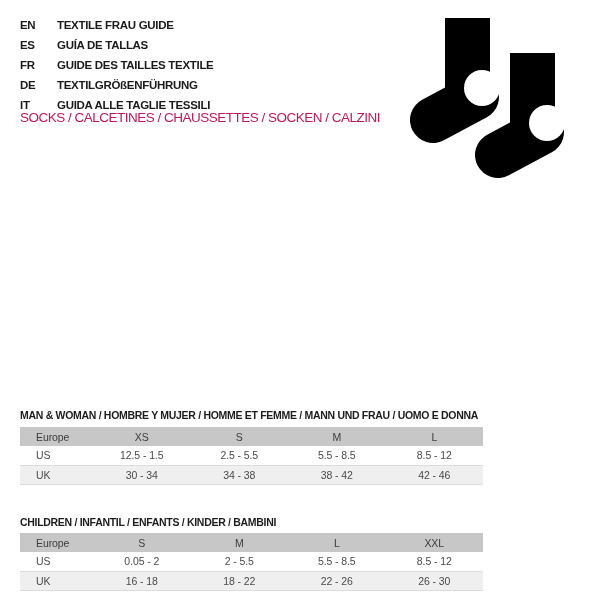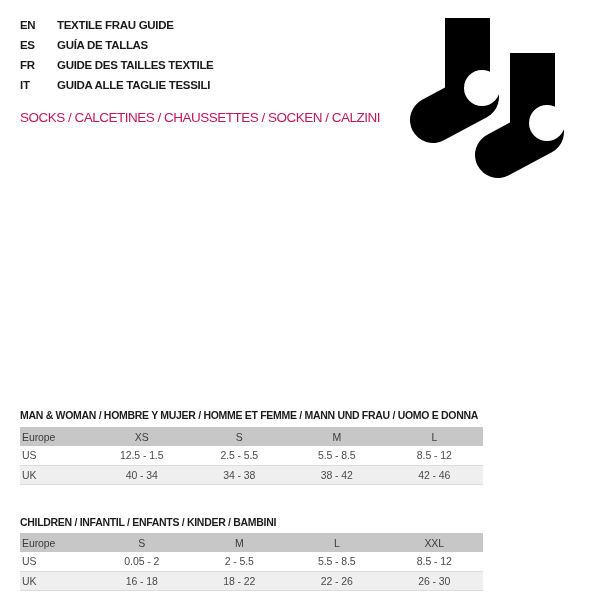--- a/index.html
+++ b/index.html
@@ -46,37 +46,41 @@
 
   .size-table th, .size-table td {
     font-weight:normal; height:19px; padding:0;
     text-align:center; color:#4a4a4a; letter-spacing:-0.1px;
     overflow:hidden; white-space:nowrap;
   }
   .size-table thead tr { background:#c7c7c7; }
   .size-table thead th { color:#3c3c3c; }
   .size-table tbody tr { border-bottom:1px solid #dcdcdc; background:#ffffff;margin-left:36px; }
   .size-table tbody tr.alt { background:#efefef; }
-  .size-table .c0 { width:73px; text-align:left; padding-left:2px; }
+  .size-table .c0 { width:73px; text-align:left; padding-left:16px; }
 </style>
 </head>
 <body>
 
 <div class="lang-list">
   <div class="lang-row">
     <span class="lang-code">EN</span>
     <span class="lang-label">TEXTILE FRAU GUIDE</span>
   </div>
   <div class="lang-row">
     <span class="lang-code">ES</span>
     <span class="lang-label">GUÍA DE TALLAS</span>
   </div>
   <div class="lang-row">
     <span class="lang-code">FR</span>
     <span class="lang-label">GUIDE DES TAILLES TEXTILE</span>
+  </div>
+  <div class="lang-row">
+    <span class="lang-code">DE</span>
+    <span class="lang-label">TEXTILGRÖßENFÜHRUNG</span>
   </div>
   <div class="lang-row">
     <span class="lang-code">IT</span>
     <span class="lang-label">GUIDA ALLE TAGLIE TESSILI</span>
   </div>
 </div>
 
 <div class="category-line">SOCKS / CALCETINES / CHAUSSETTES / SOCKEN / CALZINI</div>
 
 <svg class="socks-svg" viewBox="0 0 162 180" aria-hidden="true">
@@ -113,21 +117,21 @@
   <tbody>
     <tr>
       <td class="c0">US</td>
       <td>12.5 - 1.5</td>
       <td>2.5 - 5.5</td>
       <td>5.5 - 8.5</td>
       <td>8.5 - 12</td>
     </tr>
     <tr class="alt">
       <td class="c0">UK</td>
-      <td>40 - 34</td>
+      <td>30 - 34</td>
       <td>34 - 38</td>
       <td>38 - 42</td>
       <td>42 - 46</td>
     </tr>
   </tbody>
 </table>
 
 <div id="tbl-title-2" class="tbl-title">CHILDREN / INFANTIL / ENFANTS / KINDER / BAMBINI</div>
 <table id="size-table-2" class="size-table">
   <thead>

